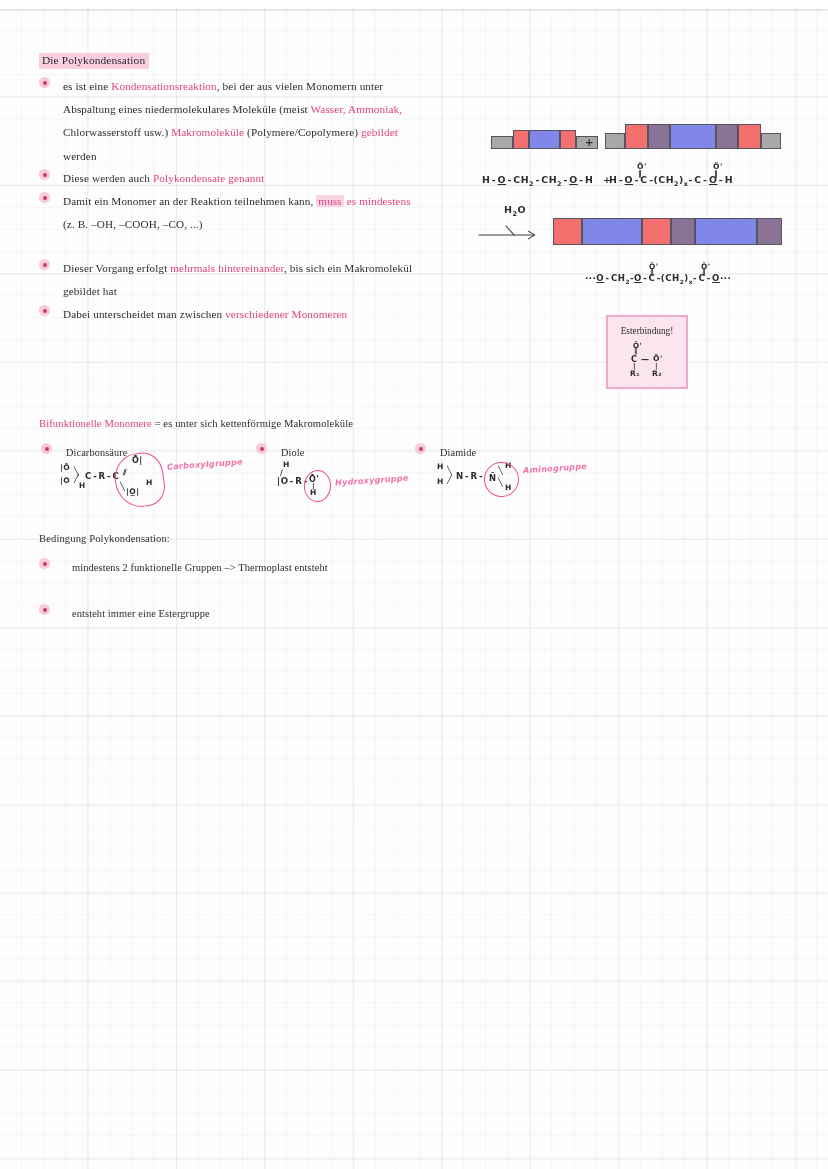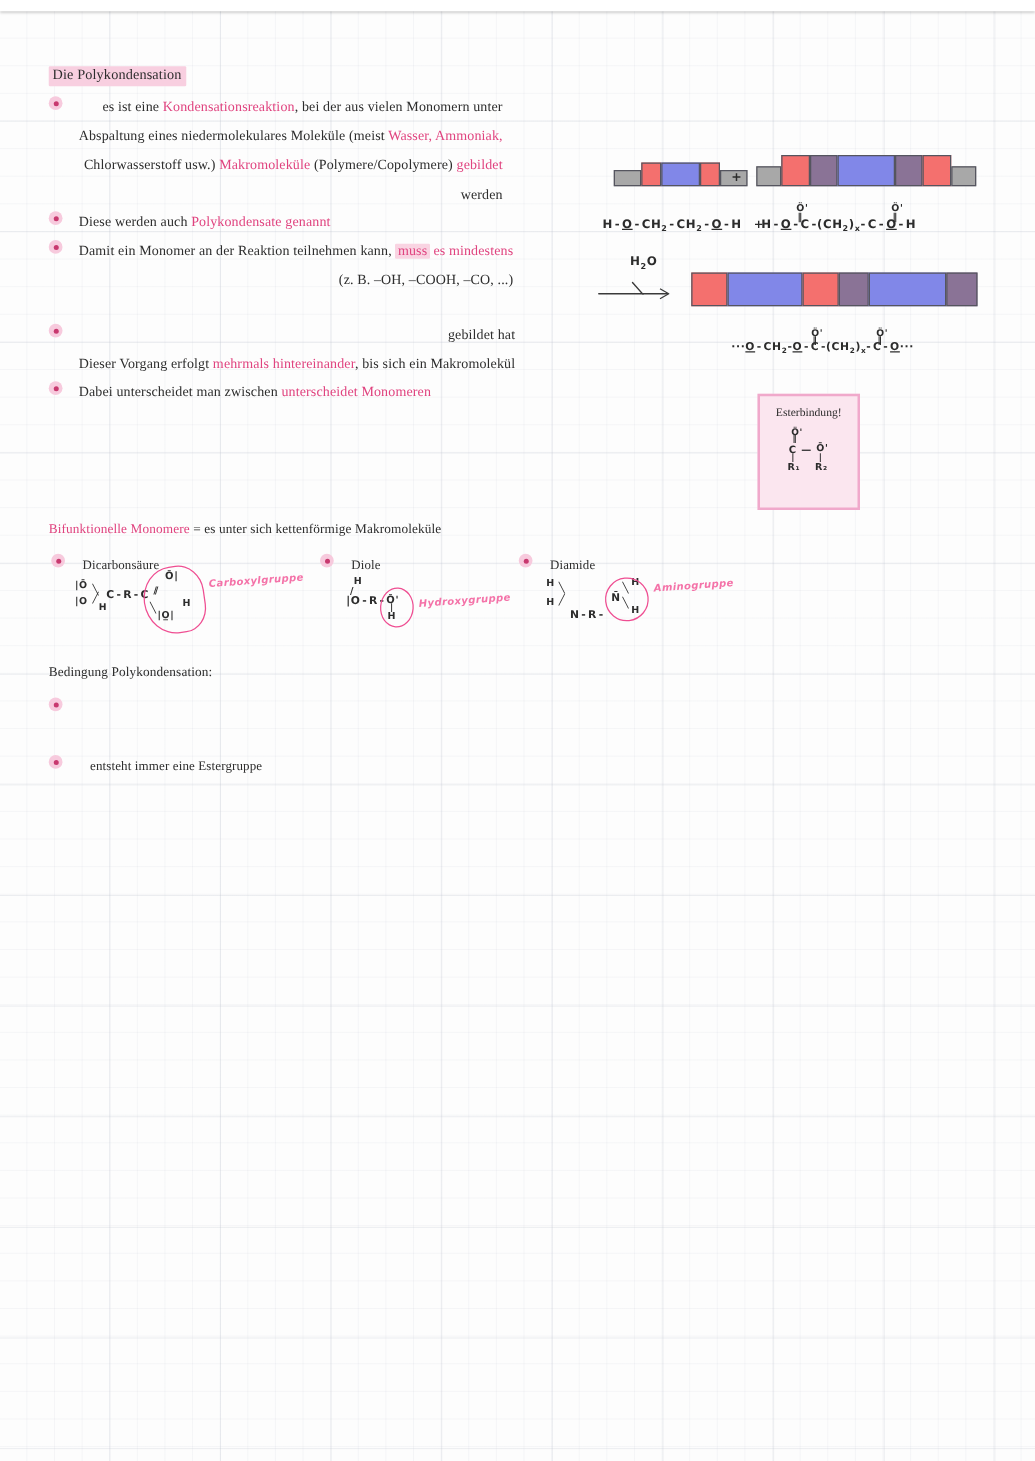--- a/index.html
+++ b/index.html
@@ -87,21 +87,20 @@
     content: "";
     position: absolute;
     left: 3.5px; top: 3.5px;
     width: 4px; height: 4px;
     border-radius: 50%;
     background: #c8396f;
   }
   .btext {
     margin-left: 13px;
     line-height: 23.2px;
-    text-align: right;
   }
 
   .abs { position: absolute; }
 
   
   .chem {
     font-family: "DejaVu Sans", sans-serif;
     color: #2c2c2c;
     font-weight: 600;
     letter-spacing: 0.5px;
@@ -112,21 +111,21 @@
   .blk { border: 1px solid #55555f; box-sizing: border-box; }
   .blk.gray   { background: #a8a8a8; }
   .blk.red    { background: #f4706e; }
   .blk.blue   { background: #8187e8; }
   .blk.purple { background: #8a7396; }
 
   
   #ester-box {
     position: absolute;
     left: 606px; top: 315px;
-    width: 82px; height: 93px;
+    width: 82px; height: 74px;
     background: #fbe6ef;
     border: 2px solid #f0a9cb;
     box-sizing: border-box;
   }
   #ester-box .title {
     position: absolute;
     left: 0; right: 0; top: 9px;
     text-align: center;
     font-size: 9.3px;
     color: #2d2d2d;
@@ -181,28 +180,28 @@
   <div class="bullet-row" style="left:39px; top:190px; width:410px;">
     <span class="dot"></span>
     <span class="btext txt">
       <span id="b2"><div><span>Damit ein Monomer an der Reaktion teilnehmen kann, </span><span class="pk pk-hl">muss</span><span> </span><span class="pk">es mindestens</span></div><div><span>(z. B. –OH, –COOH, –CO, ...)</span></div></span>
     </span>
   </div>
 
   <div class="bullet-row" style="left:39px; top:257px; width:410px;">
     <span class="dot"></span>
     <span class="btext txt">
-      <span id="b3"><div><span>gebildet hat</span></div><div><span>Dieser Vorgang erfolgt </span><span class="pk">mehrmals hintereinander</span><span>, bis sich ein Makromolekül</span></div></span>
+      <span id="b3"><div><span>Dieser Vorgang erfolgt </span><span class="pk">mehrmals hintereinander</span><span>, bis sich ein Makromolekül</span></div><div><span>gebildet hat</span></div></span>
     </span>
   </div>
 
   <div class="bullet-row" style="left:39px; top:303px; width:410px;">
     <span class="dot"></span>
     <span class="btext txt">
-      <span id="b4"><div><span>Dabei unterscheidet man zwischen </span><span class="pk">unterscheidet Monomeren</span></div></span>
+      <span id="b4"><div><span>Dabei unterscheidet man zwischen </span><span class="pk">verschiedener Monomeren</span></div></span>
     </span>
   </div>
 
   <div class="blocks" style="left:491px; top:130px; height:19px;">
     <div class="blk gray" style="width:22px; margin-top:6px;"></div>
     <div class="blk red" style="width:16px;"></div>
     <div class="blk blue" style="width:31px;"></div>
     <div class="blk red" style="width:16px;"></div>
     <div class="blk gray" style="width:22px; margin-top:6px;"></div>
   </div>
@@ -313,33 +312,34 @@
 
   <div class="bullet-row" style="left:415px; top:441px;">
     <span class="dot"></span>
     <span class="btext txt" style="font-size:10.3px; margin-left:14px;">Diamide</span>
   </div>
   <div class="abs" style="left:434px; top:458px; width:170px; height:52px;">
     <div class="chem" style="position:absolute; left:3px; top:4px; font-size:7.6px;">H</div>
     <div class="chem" style="position:absolute; left:13px; top:8px; font-size:8px;">╲</div>
     <div class="chem" style="position:absolute; left:3px; top:19px; font-size:7.6px;">H</div>
     <div class="chem" style="position:absolute; left:13px; top:17px; font-size:8px;">╱</div>
-    <div class="chem" style="position:absolute; left:22px; top:29px; font-size:8.6px; white-space:nowrap;">N - R -</div>
+    <div class="chem" style="position:absolute; left:22px; top:13px; font-size:8.6px; white-space:nowrap;">N - R -</div>
     <div class="chem" style="position:absolute; left:55px; top:15px; font-size:8.4px;">N̄</div>
     <div class="chem" style="position:absolute; left:64px; top:8px; font-size:8px;">╲</div>
     <div class="chem" style="position:absolute; left:71px; top:3px; font-size:7.6px;">H</div>
     <div class="chem" style="position:absolute; left:64px; top:20px; font-size:8px;">╲</div>
     <div class="chem" style="position:absolute; left:71px; top:25px; font-size:7.6px;">H</div>
     <div class="circle-hand" style="left:50px; top:4px; width:33px; height:33px; border-radius:50%; transform:rotate(-6deg);"></div>
     <div class="hand-label" style="left:89px; top:6px;">Aminogruppe</div>
   </div>
 
   <div class="abs txt pk" style="left:39px; top:533px; font-size:10.6px;">Bedingung Polykondensation:</div>
 
   <div class="bullet-row" style="left:39px; top:556px;">
     <span class="dot"></span>
+    <span class="btext txt" style="margin-left:22px; font-size:10.4px;">mindestens 2 funktionelle Gruppen –&gt; Thermoplast entsteht</span>
   </div>
   <div class="bullet-row" style="left:39px; top:602px;">
     <span class="dot"></span>
     <span class="btext txt" style="margin-left:22px; font-size:10.4px;">entsteht immer eine Estergruppe</span>
   </div>
 
 </div>
 
 </body></html>

